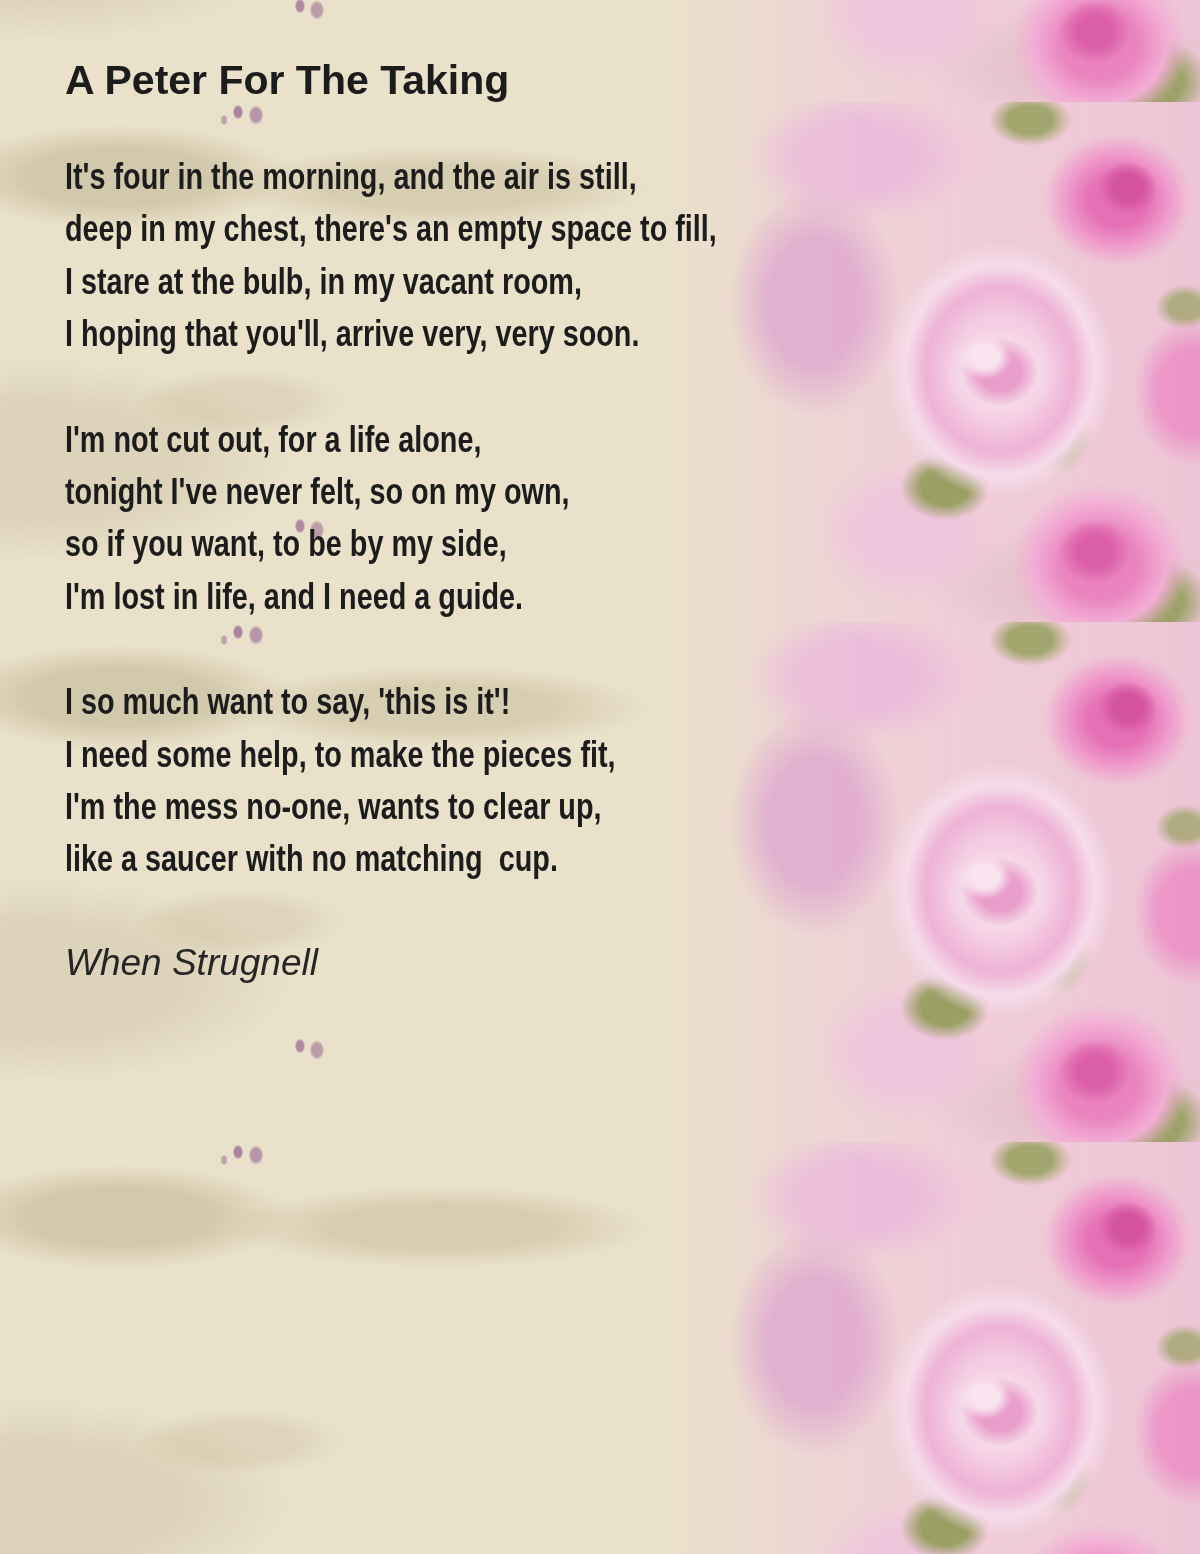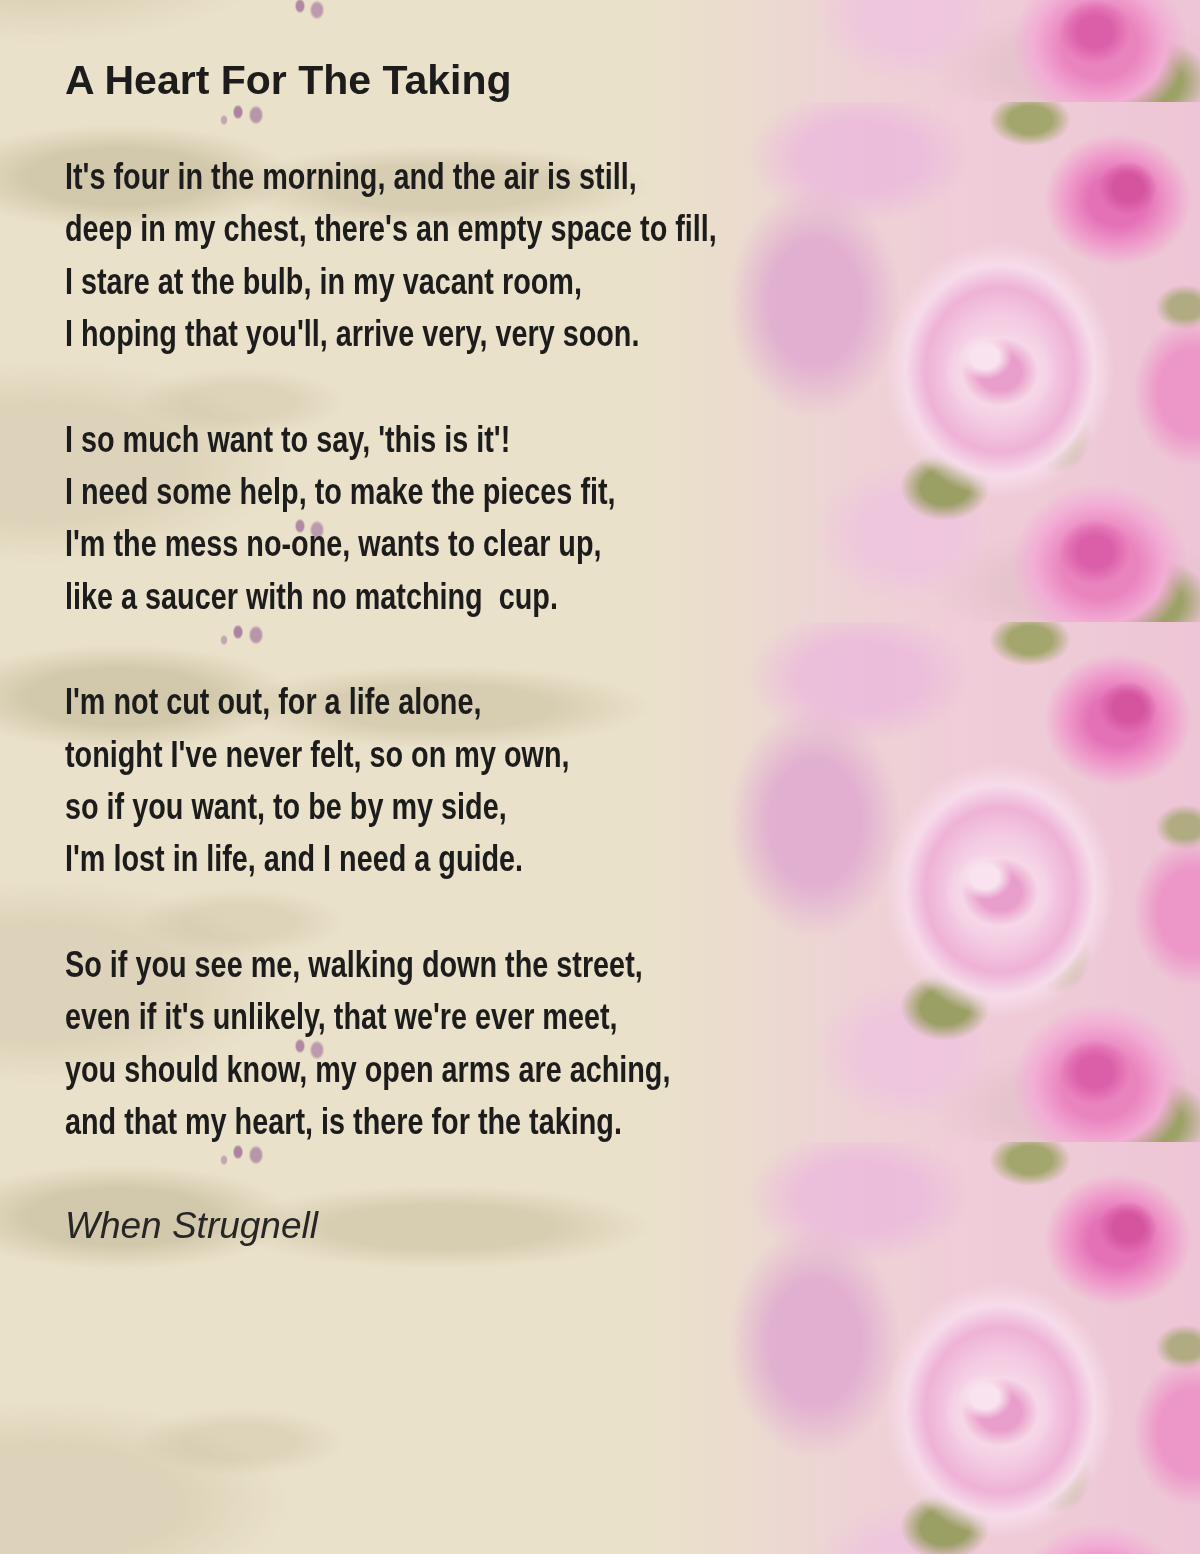--- a/index.html
+++ b/index.html
@@ -84,48 +84,42 @@
     color:#262626;
   }
 </style>
 </head>
 <body>
 
 <div class="page">
   <div class="bg"></div>
 
   <div class="content">
-    <h1 class="title">A Heart For The Taking</h1>
+    <h1 class="title">A Peter For The Taking</h1>
 
     <div class="poem">
       <div class="stanza s1">
         <div class="line">It's four in the morning, and the air is still,</div>
         <div class="line">deep in my chest, there's an empty space to fill,</div>
         <div class="line">I stare at the bulb, in my vacant room,</div>
         <div class="line">I hoping that you'll, arrive very, very soon.</div>
       </div>
 
+      <div class="stanza s2">
+        <div class="line">I'm not cut out, for a life alone,</div>
+        <div class="line">tonight I've never felt, so on my own,</div>
+        <div class="line">so if you want, to be by my side,</div>
+        <div class="line">I'm lost in life, and I need a guide.</div>
+      </div>
+
       <div class="stanza s3">
         <div class="line">I so much want to say, 'this is it'!</div>
         <div class="line">I need some help, to make the pieces fit,</div>
         <div class="line">I'm the mess no-one, wants to clear up,</div>
         <div class="line">like a saucer with no matching  cup.</div>
       </div>
 
-      <div class="stanza s2">
-        <div class="line">I'm not cut out, for a life alone,</div>
-        <div class="line">tonight I've never felt, so on my own,</div>
-        <div class="line">so if you want, to be by my side,</div>
-        <div class="line">I'm lost in life, and I need a guide.</div>
-      </div>
 
-
-      <div class="stanza s5">
-        <div class="line">So if you see me, walking down the street,</div>
-        <div class="line">even if it's unlikely, that we're ever meet,</div>
-        <div class="line">you should know, my open arms are aching,</div>
-        <div class="line">and that my heart, is there for the taking.</div>
-      </div>
     </div>
 
     <div class="author">When Strugnell</div>
   </div>
 </div>
 
 </body></html>

